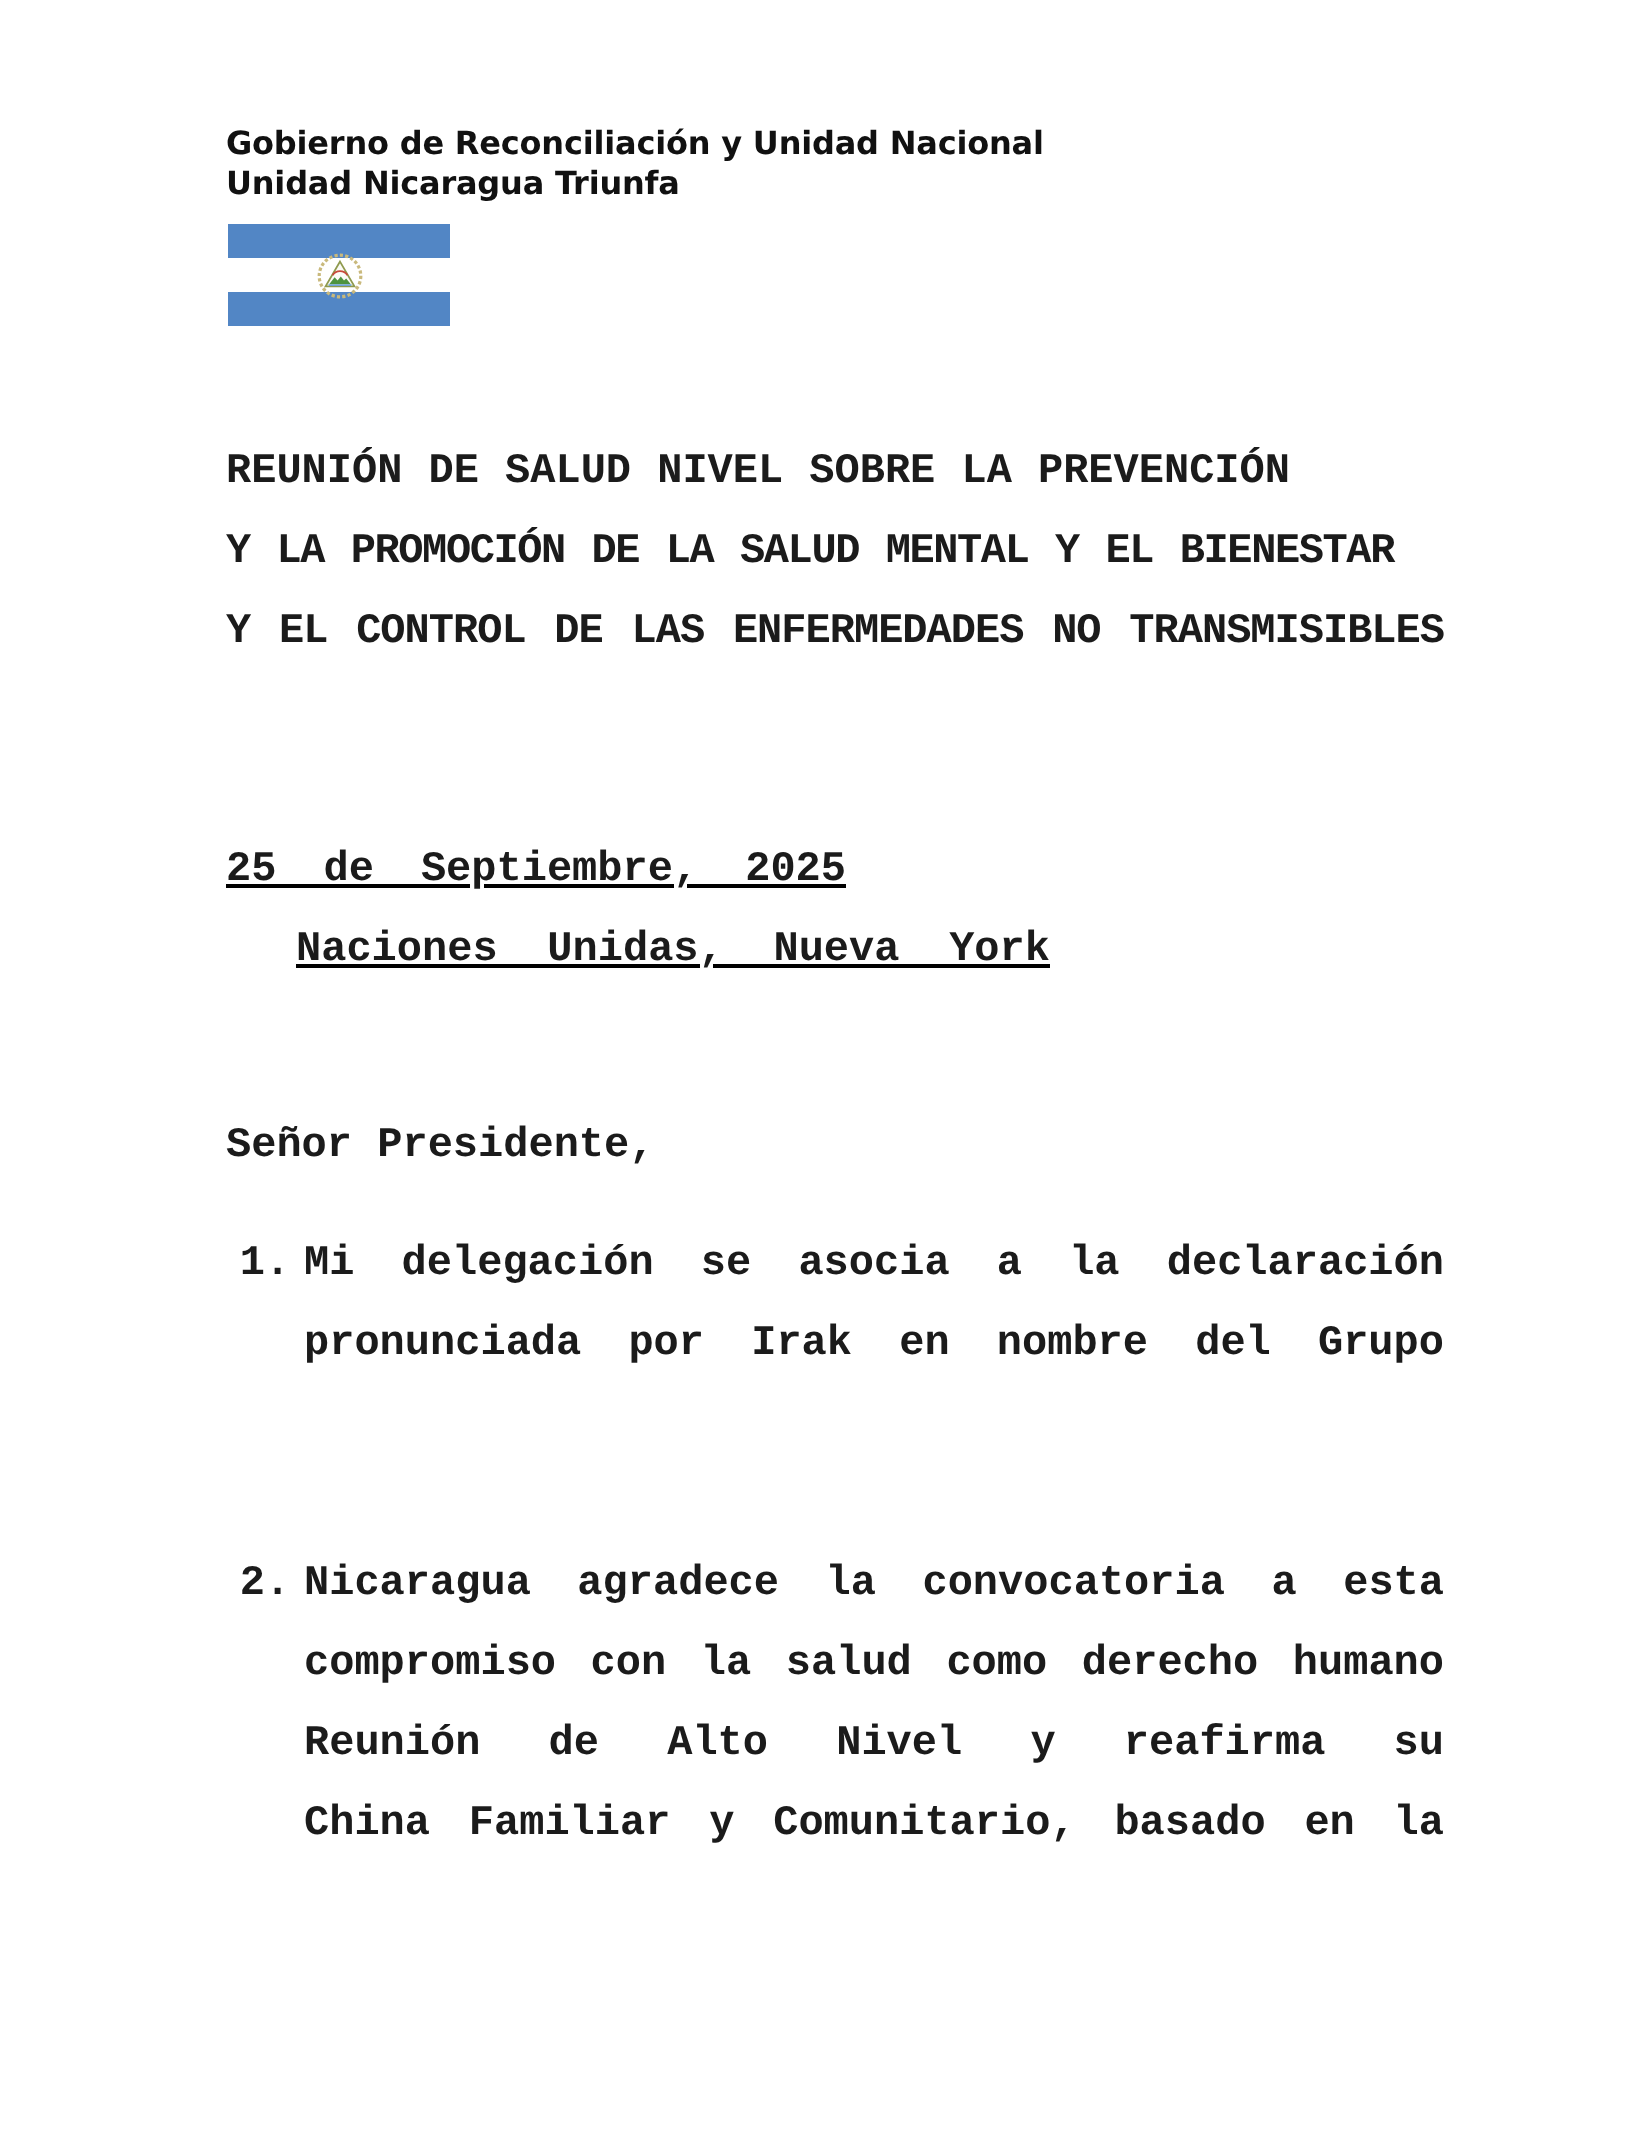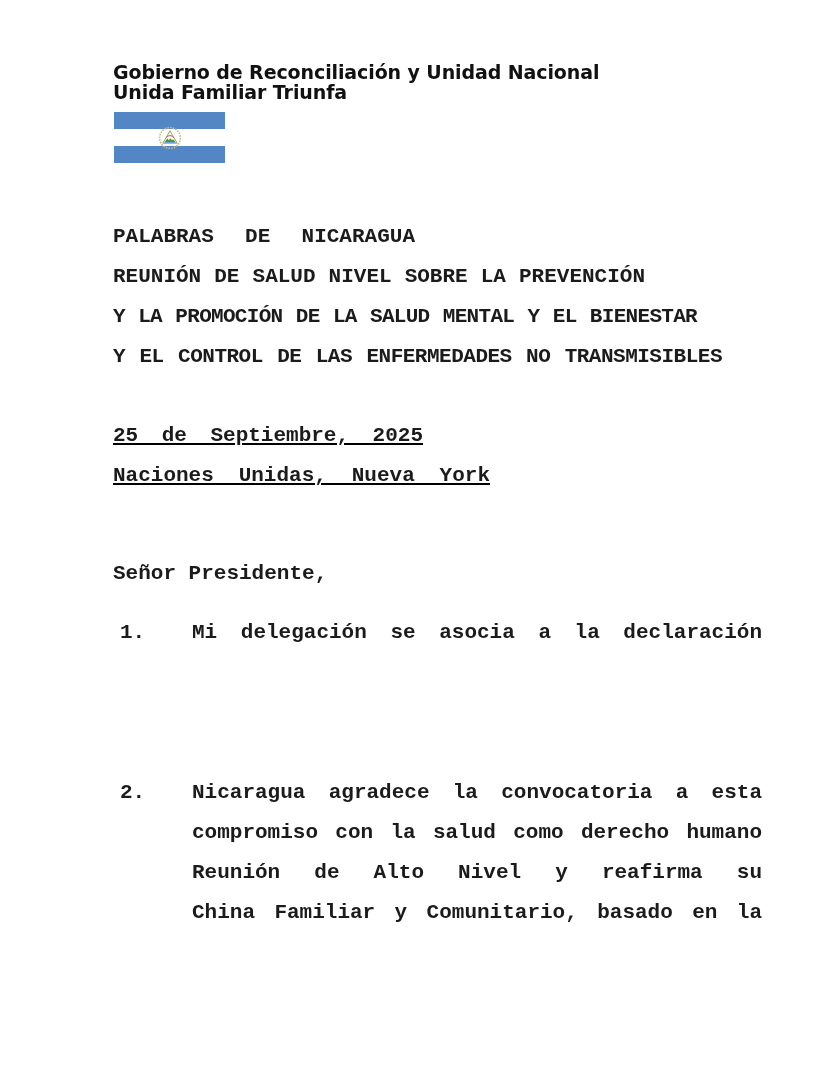--- a/index.html
+++ b/index.html
@@ -7,21 +7,21 @@
     position:relative;
     width:825px;height:1068px;
     background:#ffffff;
     overflow:hidden;
     font-family:"Liberation Sans","DejaVu Sans",sans-serif;
   }
   
   .letterhead{
     position:absolute;left:113px;top:62px;
     font-family:"DejaVu Sans","Liberation Sans",sans-serif;
-    font-weight:bold;font-size:19px;line-height:20px;
+    font-weight:bold;font-size:16px;line-height:20px;
     letter-spacing:-0.1px;color:#111111;white-space:nowrap;
   }
   
   .flag{
     position:absolute;left:114px;top:112px;width:111px;height:51px;
     display:flex;flex-direction:column;
   }
   .flag .stripe{flex:1 1 0;}
   .flag .stripe.white{position:relative;}
   .flag .emblem{
@@ -35,72 +35,72 @@
     color:#1b1b1b;white-space:nowrap;text-align:center;
   }
   .jline{
     white-space:normal;
     text-align:justify;text-align-last:justify;
     text-justify:inter-word;
   }
   .tight{letter-spacing:-0.5px;}
   .tighter{letter-spacing:-0.7px;}
   .w302{width:302px;} .w532{width:532px;} .w609{width:609px;} .w584{width:584px;}
-  .w310{width:310px;} .w377{width:377px;}
+  .w310{width:310px;} .w377{width:377px;margin-left:35px;}
   .title-block{position:absolute;left:113px;top:217px;}
   .date-block{position:absolute;left:113px;top:416px;text-decoration:underline;}
   .salutation{position:absolute;left:113px;top:554px;}
   .para{position:absolute;left:113px;display:flex;align-items:flex-start;}
   .para-1{top:613px;}
   .para-2{top:773px;}
   .para .num{width:39px;flex:0 0 39px;}
-  .para .body{width:570px;flex:0 0 570px;margin-left:40px;}
+  .para .body{width:570px;flex:0 0 570px;}
 </style>
 </head>
 <body>
 
 <div class="page">
 
   <header class="letterhead">
     <div>Gobierno de Reconciliación y Unidad Nacional</div>
-    <div>Unida Familiar Triunfa</div>
+    <div>Unidad Nicaragua Triunfa</div>
   </header>
 
   <div class="flag">
     <div class="stripe" style="background: rgb(82, 134, 197);"></div>
     <div class="stripe white" style="background: rgb(255, 255, 255);">
       <svg class="emblem" viewBox="0 0 24 24">
         <circle cx="12" cy="12" r="10.4" fill="none" stroke="#C9B97C" stroke-width="1.6" stroke-dasharray="1.6,1.1"></circle>
         <path d="M12 4.8 L19.2 17.2 L4.8 17.2 Z" fill="#fbfbf6" stroke="#8F9A4E" stroke-width="0.9"></path>
         <path d="M8.3 11.6 A4.4 4.4 0 0 1 15.7 11.6" fill="none" stroke="#C84A3A" stroke-width="0.9"></path>
         <path d="M6.6 16.1 L9.3 12.6 L10.8 14.3 L12.4 12.2 L14 14.3 L15.1 13.2 L17.4 16.1 Z" fill="#4E9440"></path>
         <path d="M6.1 16.1 L17.9 16.1 L17.4 17 L6.6 17 Z" fill="#6FA3D4"></path>
       </svg>
     </div>
     <div class="stripe" style="background: rgb(82, 134, 197);"></div>
   </div>
 
   <section class="title-block">
-    <div class="mline jline w302">PALABRAS DE NICARAGUA</div>
     <div class="mline jline w532">REUNIÓN DE SALUD NIVEL SOBRE LA PREVENCIÓN</div>
     <div class="mline jline w584 tighter">Y LA PROMOCIÓN DE LA SALUD MENTAL Y EL BIENESTAR</div>
     <div class="mline jline w609 tight">Y EL CONTROL DE LAS ENFERMEDADES NO TRANSMISIBLES</div>
   </section>
 
   <section class="date-block">
     <div class="mline jline w310">25 de Septiembre, 2025</div>
     <div class="mline jline w377">Naciones Unidas, Nueva York</div>
   </section>
 
   <div class="mline salutation">Señor Presidente,</div>
 
   <section class="para para-1">
     <div class="mline num">1.</div>
     <div class="body">
       <div class="mline jline">Mi delegación se asocia a la declaración</div>
+      <div class="mline jline">pronunciada por Irak en nombre del Grupo</div>
     </div>
   </section>
 
   <section class="para para-2">
     <div class="mline num">2.</div>
     <div class="body">
       <div class="mline jline">Nicaragua agradece la convocatoria a esta</div>
       <div class="mline jline">compromiso con la salud como derecho humano</div>
       <div class="mline jline">Reunión de Alto Nivel y reafirma su</div>
       <div class="mline jline">China Familiar y Comunitario, basado en la</div>

